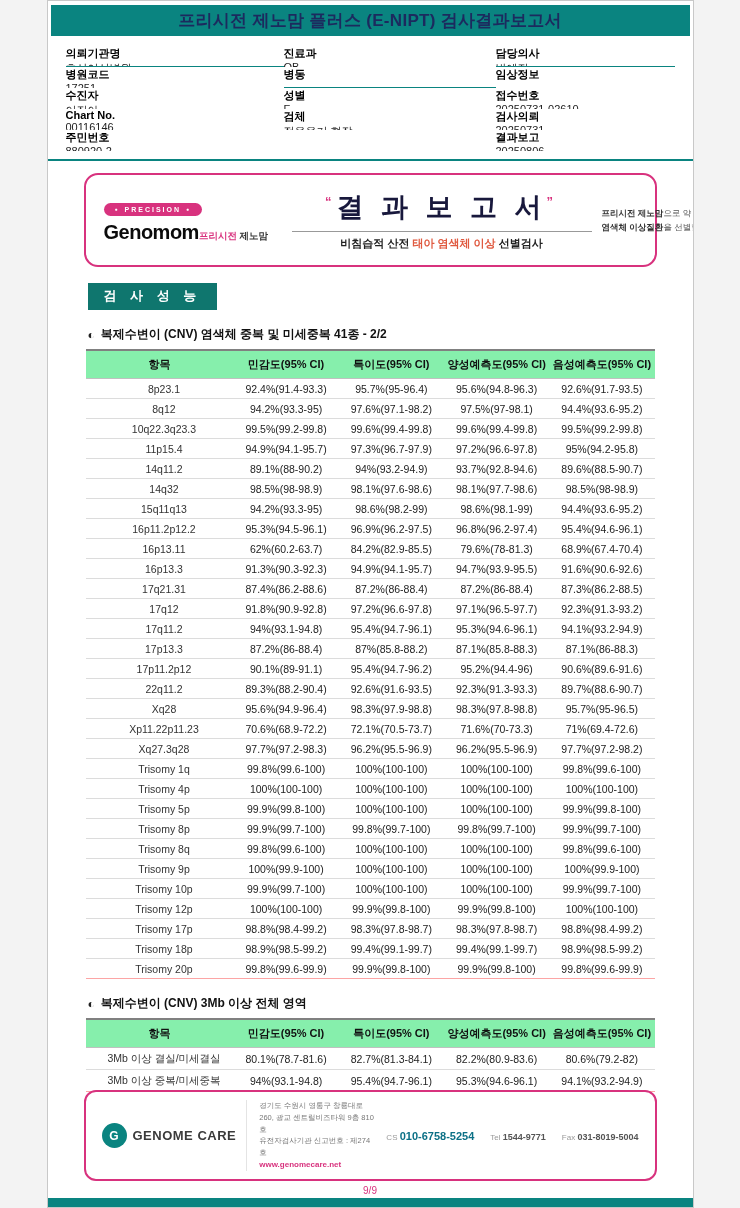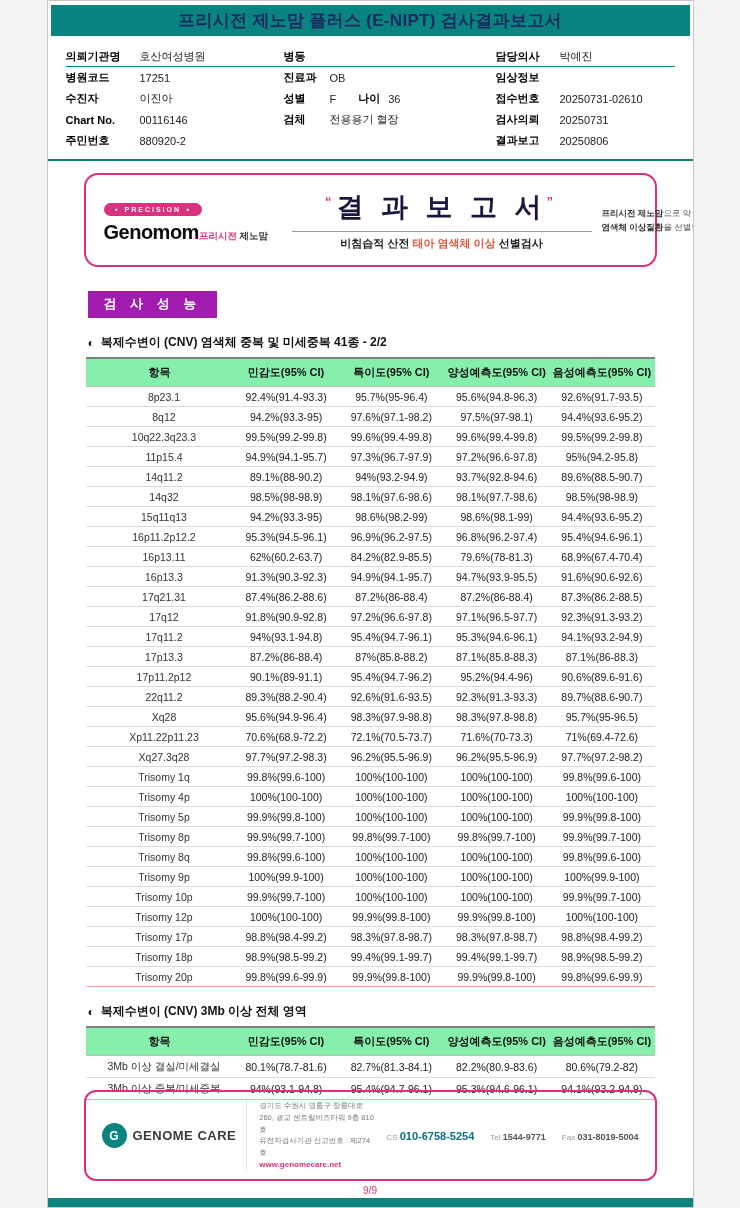--- a/index.html
+++ b/index.html
@@ -5,21 +5,21 @@
   * { margin:0; padding:0; box-sizing:border-box; }
   body { font-family:"Liberation Sans","DejaVu Sans",sans-serif; background:#f3f3f3; }
   .page { position:relative; width:647px; height:1208px; background:#fff; border:1px solid #c8c8c8; overflow:hidden; margin:0 auto; }
 
   
   .topbar { margin:4px 3px 0; height:31px; background:#0a8480; display:flex; align-items:center; justify-content:center; }
   .topbar h1 { font-size:17px; font-weight:bold; color:#1c2a5e; letter-spacing:0.3px; }
 
   
   .info { display:grid; grid-template-columns:218px 212px 1fr; padding:10px 18px 8px; border-bottom:2px solid #0a8480; }
-  .irow { display:flex; align-items:center; height:21px; font-size:11px; overflow:hidden; }
+  .irow { display:flex; align-items:flex-start; height:21px; font-size:11px; overflow:hidden;flex-direction:column; }
   .irow.u { border-bottom:1px solid #0a8480; }
   .ilabel { font-weight:bold; color:#000; flex:none; }
   .c1 .ilabel { width:74px; }
   .c2 .ilabel { width:46px; }
   .c3 .ilabel { width:64px; }
   .ilabel.inline { width:auto; margin-left:22px; margin-right:8px; }
   .ival { color:#222; }
 
   
   .report-box { margin:12px 36px 0; border:2px solid #d8327e; border-radius:14px; padding:12px 18px; display:flex; align-items:center; gap:10px; min-height:94px; }
@@ -35,21 +35,21 @@
   .report-title { font-size:27px; font-weight:bold; color:#18183c; letter-spacing:5px; white-space:nowrap; }
   .quote { color:#d8327e; font-size:13px; vertical-align:super; }
   .center-rule { width:300px; border-top:1px solid #999; margin:6px auto 4px; }
   .report-sub { font-size:11px; font-weight:bold; color:#222; }
   .report-sub .accent { color:#e0593f; }
   .right-block { width:188px; flex:none; font-size:8.5px; color:#555; line-height:1.65; }
   .right-block .b { font-weight:bold; color:#333; }
   .right-block .accent { color:#d8327e; font-weight:bold; }
 
   
-  .perf-label { display:inline-block; margin:24px 0 0 40px; background:#a21caf; color:#fff; font-size:13px; font-weight:bold; letter-spacing:5px; padding:4px 16px 5px; }
+  .perf-label { display:inline-block; margin:16px 0 0 40px; background:#0f766e; color:#fff; font-size:13px; font-weight:bold; letter-spacing:5px; padding:4px 16px 5px; }
   .subheading { margin:16px 40px 6px; font-size:12px; font-weight:bold; color:#111; display:flex; align-items:center; gap:6px; }
   .bullet { font-size:12px; color:#222; }
 
   .tbl-wrap { margin:2px 38px 0; }
   table { width:100%; border-collapse:collapse; table-layout:fixed; }
   thead th { background:#86efac; border-top:2px solid #808080; border-bottom:1px solid #c0c0c0; font-size:11px; font-weight:bold; color:#111; padding:6px 2px; }
   thead th:first-child { width:26%; }
   tbody td { font-size:10.5px; color:#222; text-align:center; padding:3.5px 3px; border-bottom:1px solid #dcdcdc; }
   tbody td:first-child { text-align:center; padding-left:12px; color:#333; }
   tbody tr:last-child td { border-bottom:1px solid #fca5a5; }
@@ -94,27 +94,27 @@
       <div class="irow">
           <span class="ilabel">Chart No.</span>
           <span class="ival">00116146</span>
         </div>
       <div class="irow">
           <span class="ilabel">주민번호</span>
           <span class="ival">880920-2</span>
         </div>
     </div>
     <div class="c2">
+      <div class="irow">
+          <span class="ilabel">진료과</span>
+          <span class="ival">OB</span>
+        </div>
       <div class="irow u">
           <span class="ilabel">병동</span>
           <span class="ival"></span>
-        </div>
-      <div class="irow">
-          <span class="ilabel">진료과</span>
-          <span class="ival">OB</span>
         </div>
       <div class="irow">
           <span class="ilabel">성별</span>
           <span class="ival">F</span>
           <span class="ilabel inline">나이</span>
           <span class="ival">36</span>
         </div>
       <div class="irow">
           <span class="ilabel">검체</span>
           <span class="ival">전용용기 혈장</span>

